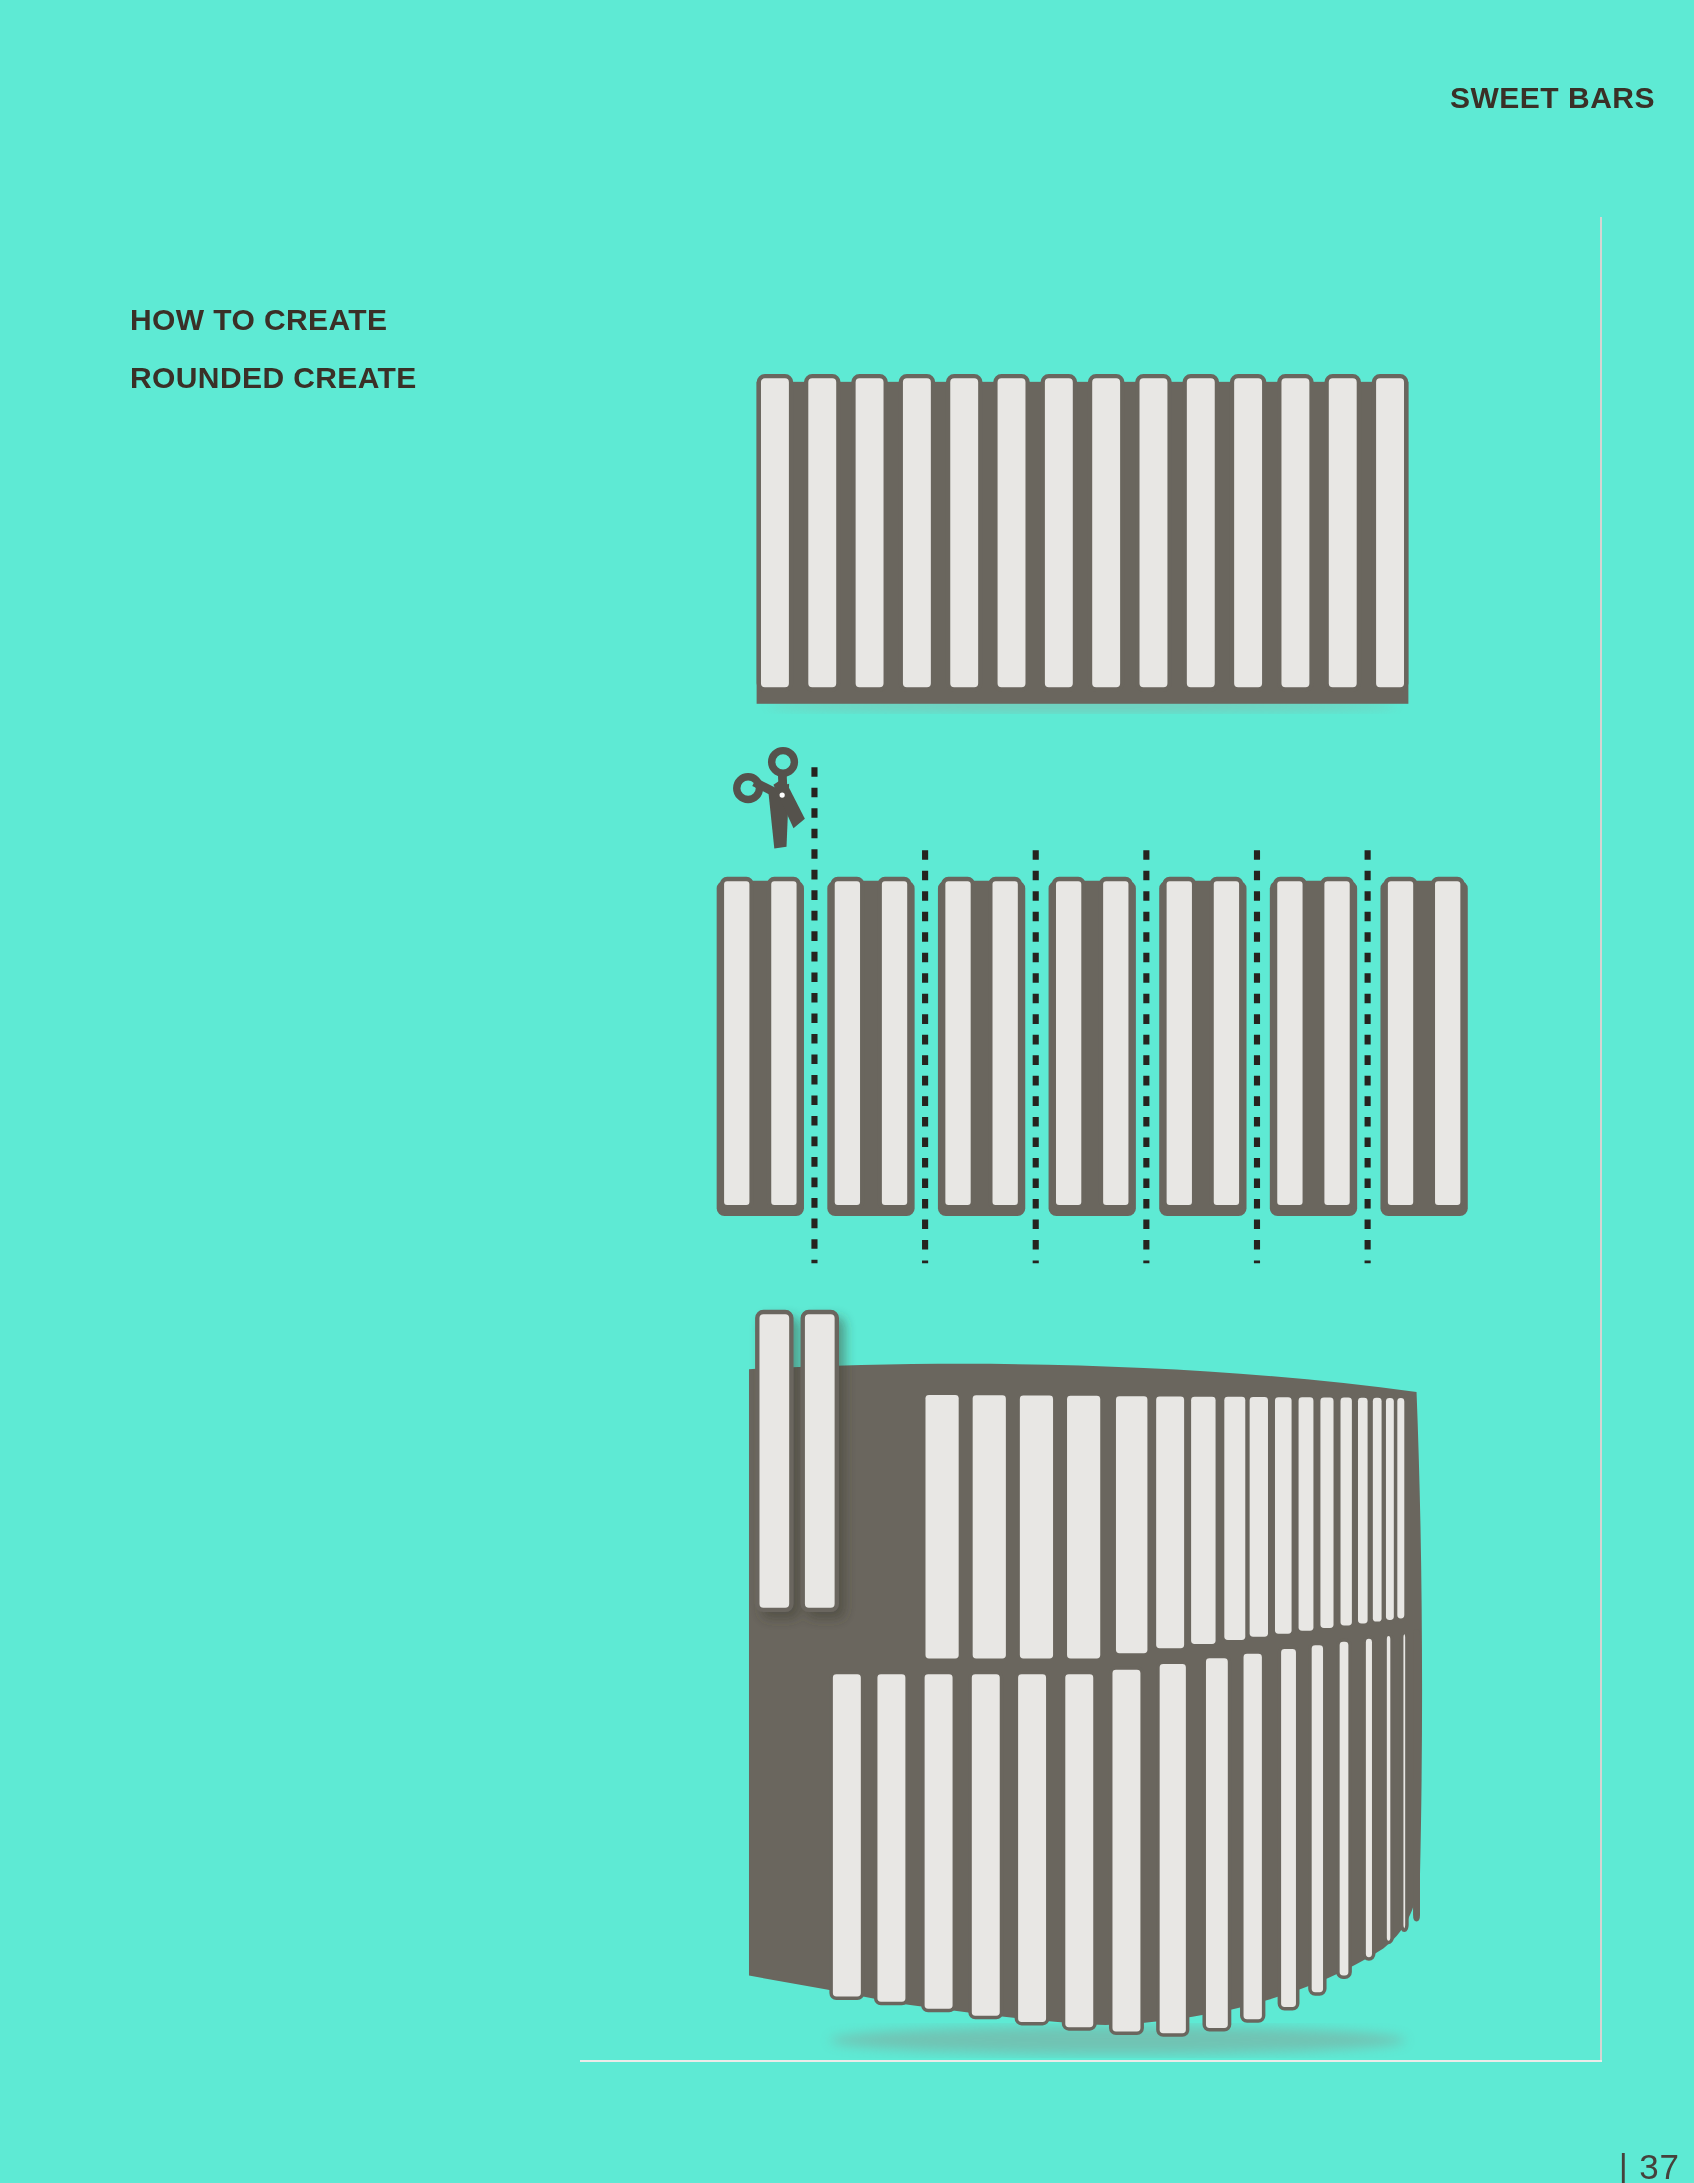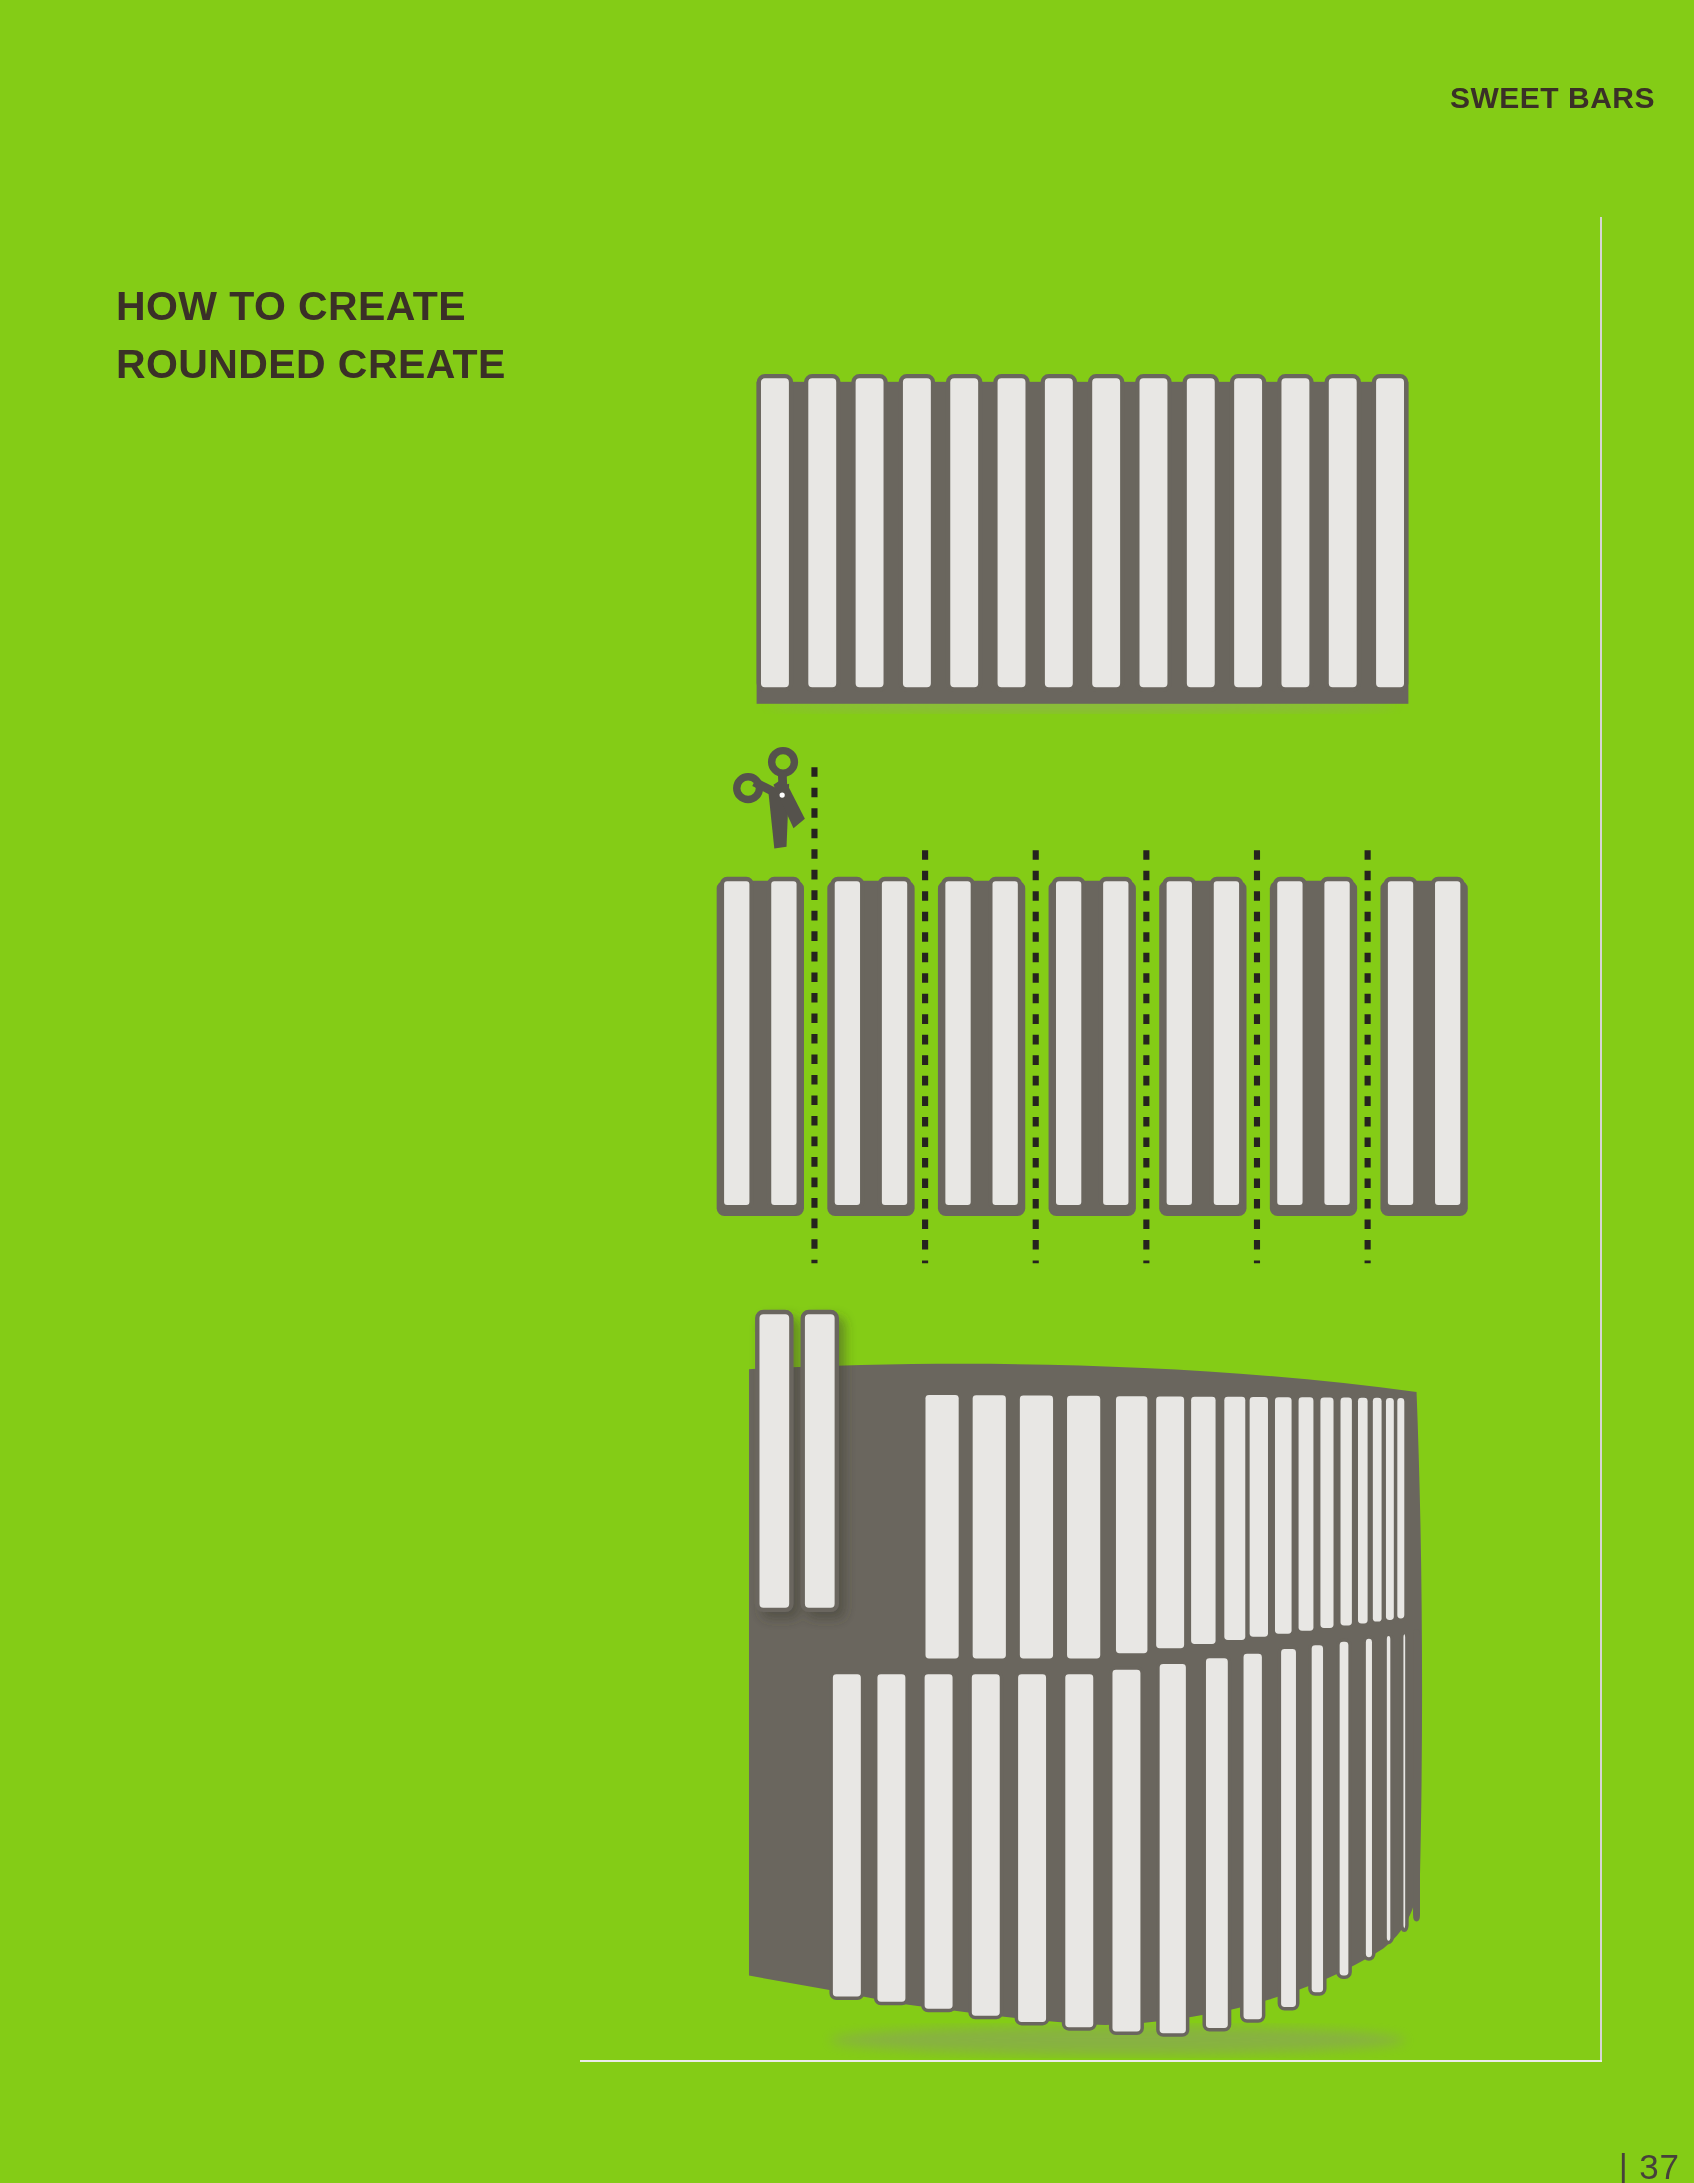--- a/index.html
+++ b/index.html
@@ -1,28 +1,28 @@
 <!DOCTYPE html>
 <html style="font-size:14px"><head>
 <meta charset="utf-8">
 <style>
   html,body{margin:0;padding:0;background:#ffffff;}
   .page{
-    position:relative;width:1694px;height:2184px;background:#84cc16;
+    position:relative;width:1694px;height:2184px;background:#5eead4;
     overflow:hidden;font-family:"Liberation Sans", sans-serif;
     --ink:#3a3027; --pgnum:#46413b;
   }
   .brand{
     position:absolute;top:81px;right:39px;
     font-size:30px;font-weight:bold;letter-spacing:0.5px;color:var(--ink);
     white-space:nowrap;
   }
   .headline{
-    position:absolute;left:112px;top:273px;margin:4px;
-    font-size:41px;font-weight:bold;line-height:58px;letter-spacing:0.4px;
+    position:absolute;left:112px;top:273px;margin:18px;
+    font-size:30px;font-weight:bold;line-height:58px;letter-spacing:0.4px;
     color:var(--ink);
   }
   .headline span{display:block;}
   .vrule{position:absolute;left:1600px;top:217px;width:1.7px;height:1845px;background:#d6d5d3;}
   .hrule{position:absolute;left:580px;top:2060px;width:1022px;height:1.7px;background:#ebebe9;}
   .fig{position:absolute;}
   .fig svg{display:block;overflow:visible;}
   #fig-sheet{left:753px;top:367px;}
   #fig-cut{left:712px;top:734px;}
   #fig-corner{left:742px;top:1301px;}

